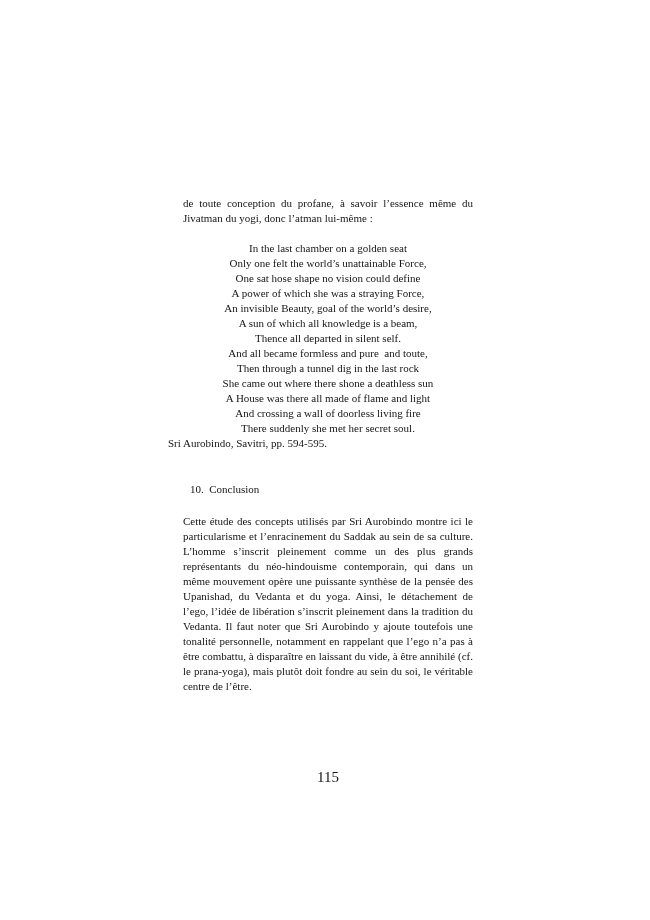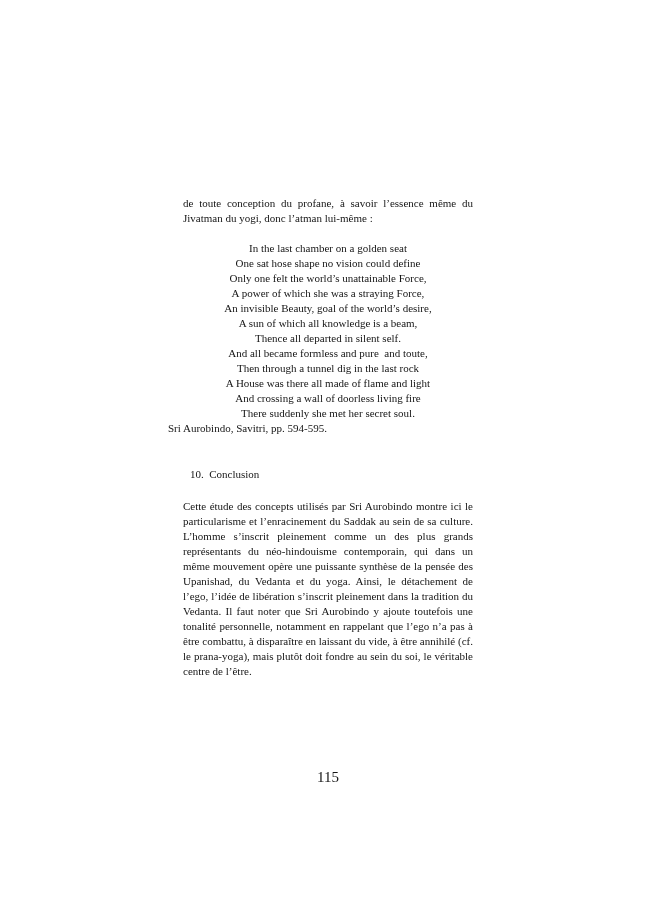--- a/index.html
+++ b/index.html
@@ -61,28 +61,29 @@
 <body>
 
 <div class="page">
 
   <div class="content">
 
     <p class="para intro">de toute conception du profane, à savoir l’essence même du Jivatman du yogi, donc l’atman lui-même :</p>
 
     <div class="poem">
         <div class="pline">In the last chamber on a golden seat</div>
+        <div class="pline">Only one felt the world’s unattainable Force,</div>
         <div class="pline">One sat hose shape no vision could define</div>
-        <div class="pline">Only one felt the world’s unattainable Force,</div>
         <div class="pline">A power of which she was a straying Force,</div>
         <div class="pline">An invisible Beauty, goal of the world’s desire,</div>
         <div class="pline">A sun of which all knowledge is a beam,</div>
         <div class="pline">Thence all departed in silent self.</div>
         <div class="pline">And all became formless and pure  and toute,</div>
         <div class="pline">Then through a tunnel dig in the last rock</div>
+        <div class="pline">She came out where there shone a deathless sun</div>
         <div class="pline">A House was there all made of flame and light</div>
         <div class="pline">And crossing a wall of doorless living fire</div>
         <div class="pline">There suddenly she met her secret soul.</div>
       </div>
 
     <div class="citation">Sri Aurobindo, Savitri, pp. 594-595.</div>
 
     <div class="section-heading">10.  Conclusion</div>
 
     <p class="para conclusion">Cette étude des concepts utilisés par Sri Aurobindo montre ici le particularisme et l’enracinement du Saddak au sein de sa culture. L’homme s’inscrit pleinement comme un des plus grands représentants du néo-hindouisme contemporain, qui dans un même mouvement opère une puissante synthèse de la pensée des Upanishad, du Vedanta et du yoga. Ainsi, le détachement de l’ego, l’idée de libération s’inscrit pleinement dans la tradition du Vedanta. Il faut noter que Sri Aurobindo y ajoute toutefois une tonalité personnelle, notamment en rappelant que l’ego n’a pas à être combattu, à disparaître en laissant du vide, à être annihilé (cf. le prana-yoga), mais plutôt doit fondre au sein du soi, le véritable centre de l’être.</p>

